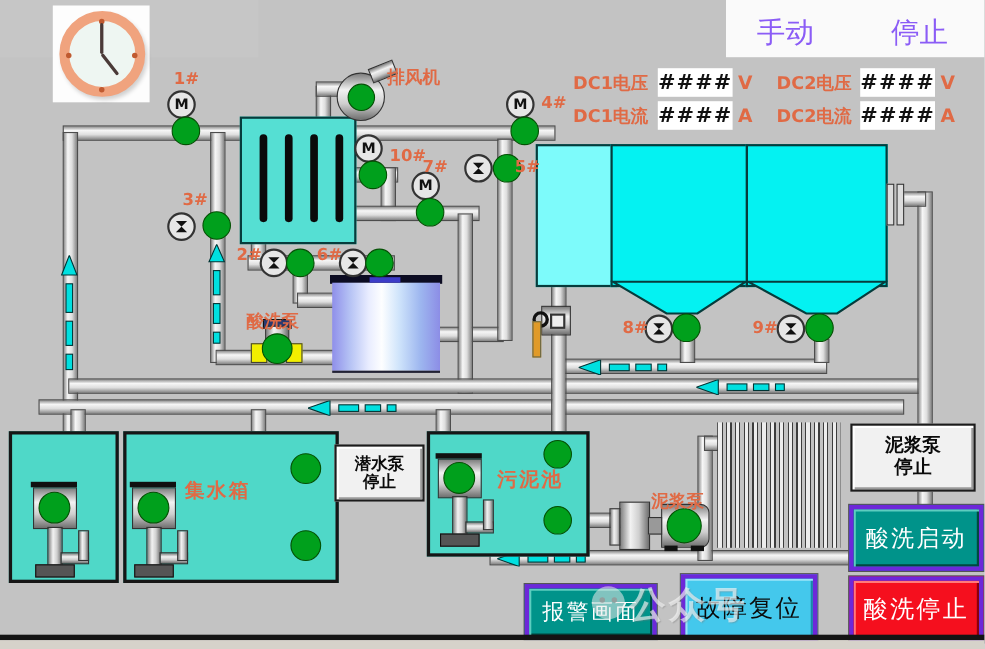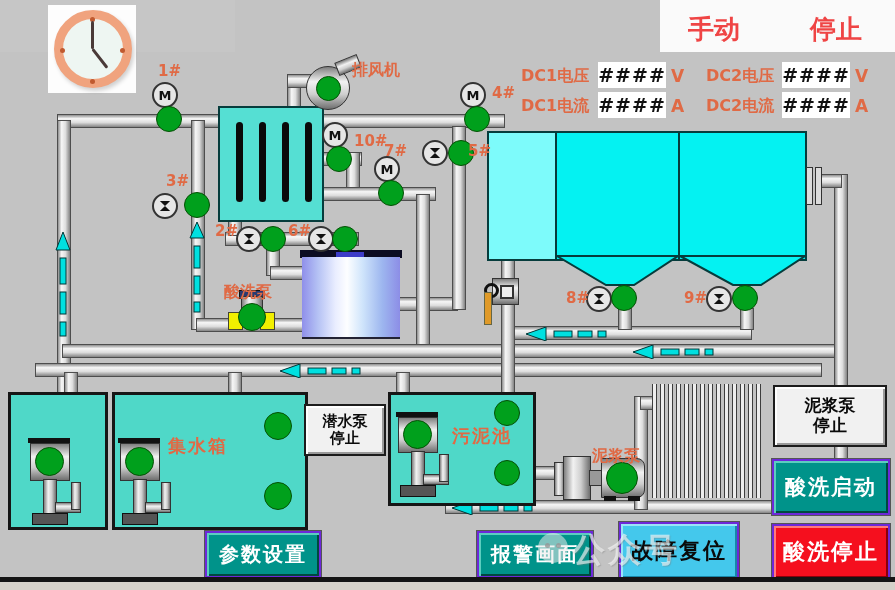--- a/index.html
+++ b/index.html
@@ -6,21 +6,21 @@
   body{font-family:"DejaVu Sans","Liberation Sans",sans-serif;}
   #stage{position:relative;width:895px;height:590px;background:#c3c3c3;overflow:hidden;}
 
   
   .topbar-left{position:absolute;left:0;top:0;width:235px;height:52px;background:#c6c6c6;z-index:7;}
   .titlebar{position:absolute;left:235px;top:0;width:425px;height:52px;background:var(--title_bg);
             display:flex;align-items:center;justify-content:center;z-index:7;}
   .titlebar span{color:var(--title_text);font-size:30px;font-weight:bold;letter-spacing:3px;}
   .topbar-right{position:absolute;left:660px;top:0;width:235px;height:52px;background:#fafafa;z-index:7;
             display:flex;align-items:center;}
-  .mode-txt{position:absolute;font-size:26px;font-weight:bold;color:#ef4444;top:12px;}
+  .mode-txt{position:absolute;font-size:26px;font-weight:normal;color:#8b5cf6;top:12px;}
 
   
   .clock-box{position:absolute;left:48px;top:5px;width:88px;height:88px;background:#fdfdfd;z-index:8;}
   .clock-ring{position:absolute;left:6px;top:5px;width:60px;height:60px;border:9px solid #f0a37e;
               border-radius:50%;background:#eef6f2;box-shadow:2px 3px 4px rgba(0,0,0,.18);}
   .clock-dot{position:absolute;width:5px;height:5px;background:#c05a30;border-radius:50%;}
   .hand{position:absolute;background:#4a3a38;transform-origin:50% 100%;left:43px;border-radius:2px;}
   .hand.min{width:3px;height:28px;top:16px;transform:rotate(0deg);}
   .hand.hour{width:3px;height:24px;top:20px;transform:rotate(142deg);}
 
@@ -66,22 +66,22 @@
   .metal{background:linear-gradient(180deg,#7f7f7f,#f2f2f2 35%,#cfcfcf 65%,#6f6f6f);border:1px solid #333;}
   .metalv{background:linear-gradient(90deg,#7f7f7f,#f2f2f2 35%,#cfcfcf 65%,#6f6f6f);border:1px solid #333;}
   .radiator{position:absolute;left:652px;top:384px;width:112px;height:114px;z-index:4;
     background:repeating-linear-gradient(90deg,#3d3d3d 0 1px,#ededed 1px 4px,#3d3d3d 4px 5px,#c3c3c3 5px 8px);}
   .flangebar{position:absolute;width:5px;height:36px;background:#dcdcdc;border:1px solid #333;z-index:5;}
 
   
   .status-box{position:absolute;background:#f1f1f1;border:2px solid #1c1c1c;z-index:6;color:#0a0a0a;
       font-weight:bold;display:flex;flex-direction:column;align-items:center;justify-content:center;
       box-shadow:inset 2px 2px 0 #ffffff, inset -2px -2px 0 #9a9a9a;line-height:1.15;}
-  .btn{position:absolute;border:2px solid #6d28d9;z-index:6;display:flex;align-items:center;justify-content:center;
-      font-weight:bold;cursor:pointer;letter-spacing:2px;}
+  .btn{position:absolute;border:4px solid #6d28d9;z-index:6;display:flex;align-items:center;justify-content:center;
+      font-weight:normal;cursor:pointer;letter-spacing:2px;}
   .btn.teal{background:var(--btn_teal);color:#fff;font-size:21px;
       box-shadow:inset 2px 2px 0 #5ccdbf, inset -2px -2px 0 #00483f, 0 0 0 1px #555;}
   .btn.red{background:var(--btn_red);color:#fff;font-size:22px;
       box-shadow:inset 2px 2px 0 #ff7a7a, inset -2px -2px 0 #8a000a, 0 0 0 1px #555;}
   .btn.blue{background:var(--btn_blue);color:#0a0a0a;font-size:22px;
       box-shadow:inset 2px 2px 0 #9ae4f7, inset -2px -2px 0 #1987a8, 0 0 0 1px #555;}
 
   .bottom-line{position:absolute;left:0;top:577px;width:895px;height:5px;background:#141414;z-index:7;}
   .bottom-strip{position:absolute;left:0;top:582px;width:895px;height:8px;background:#d6d2ca;z-index:7;}
 
@@ -344,21 +344,20 @@
     <span>停止</span>
   </div>
   <div class="status-box" style="left:773px;top:385px;width:110px;height:58px;font-size:17px;">
     <span>泥浆泵</span>
     <span>停止</span>
   </div>
 
   <div class="btn teal" style="left:772px;top:459px;width:114px;height:52px;">酸洗启动</div>
   <div class="btn red" style="left:772px;top:524px;width:114px;height:52px;">酸洗停止</div>
   <div class="btn blue" style="left:619px;top:522px;width:116px;height:54px;">故障复位</div>
-  <div class="btn teal" style="left:205px;top:531px;width:112px;height:43px;font-size:20px;">参数设置</div>
   <div class="btn teal" style="left:477px;top:531px;width:112px;height:43px;font-size:20px;">报警画面</div>
 
   <div class="bottom-line"></div>
   <div class="bottom-strip"></div>
 
   <div class="topbar-left">
     <div class="clock-box">
       <div class="clock-ring"></div>
       <div class="clock-dot" style="left:42px;top:12px;"></div>
       <div class="clock-dot" style="left:72px;top:43px;"></div>

